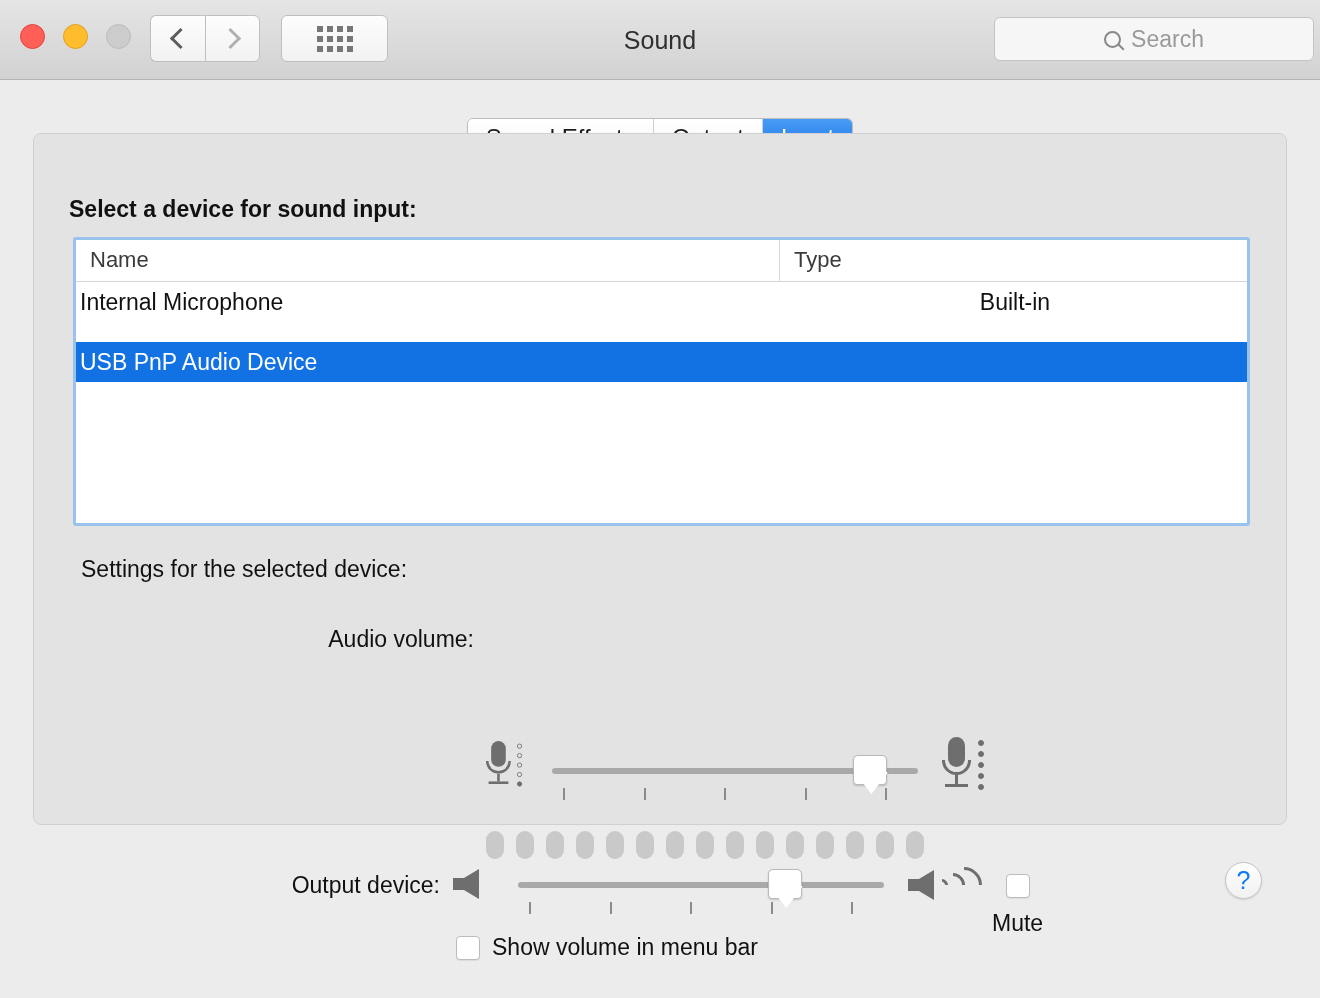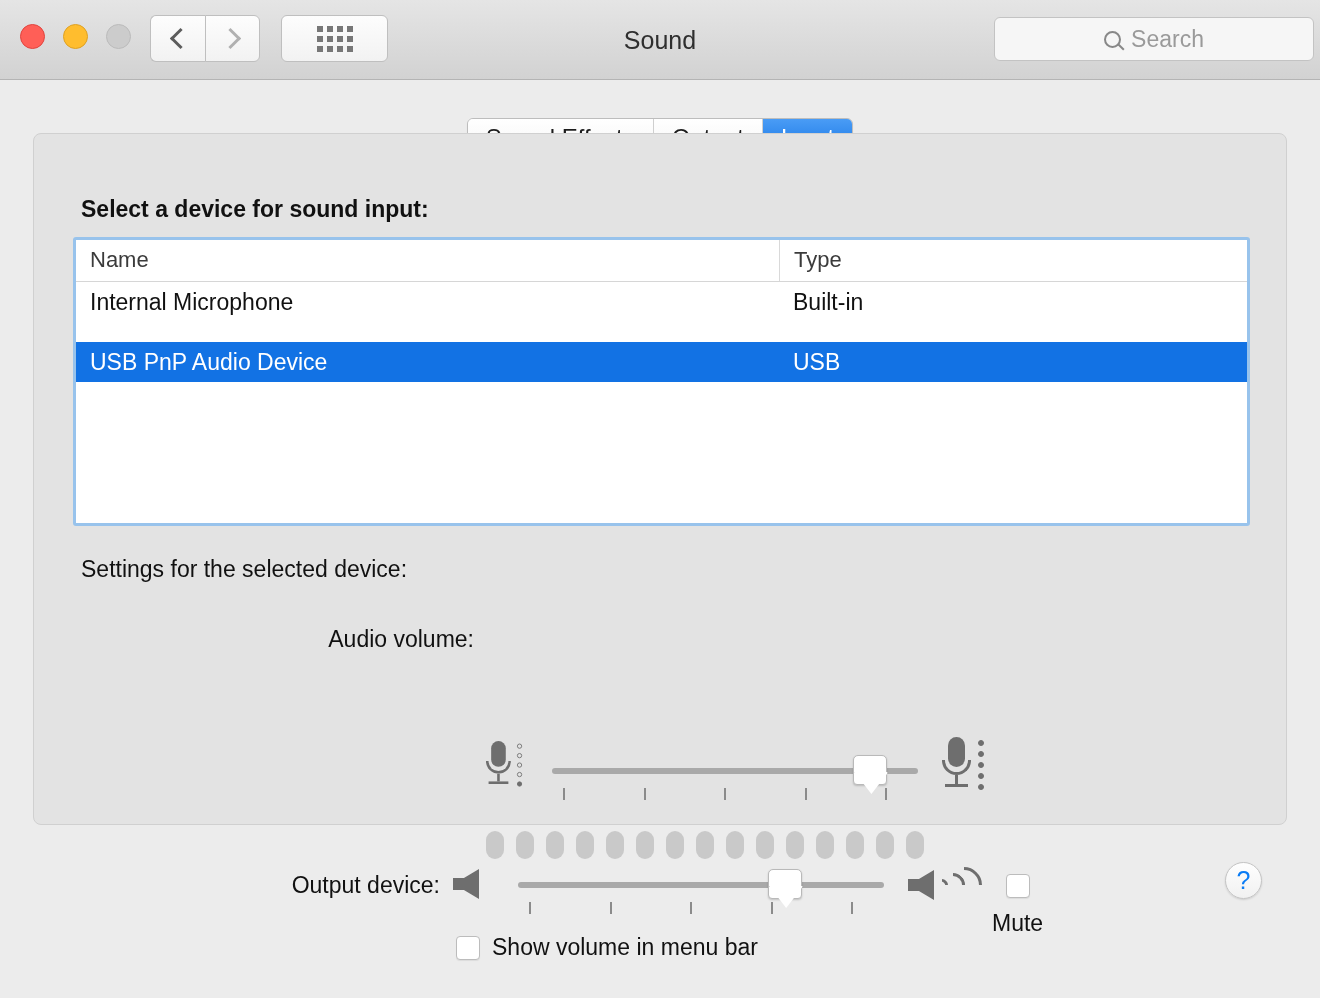--- a/index.html
+++ b/index.html
@@ -99,21 +99,21 @@
   }
 
   
   .panel {
     position: absolute; left: 33px; top: 133px;
     width: 1254px; height: 692px;
     background: #e3e3e3;
     border: 1px solid #d0d0d0; border-radius: 8px;
   }
   .panel-label {
-    position: absolute; left: 47px; top: 62px;
+    position: absolute; left: 35px; top: 62px;
     font-size: 23px; font-weight: bold; color: #111;
   }
 
   
   .table-wrap {
     position: absolute; left: 39px; top: 103px;
     width: 1177px; height: 289px;
     border: 3px solid #98c3ec; border-radius: 3px;
     background: #fff;
   }
@@ -122,23 +122,23 @@
     background: #fff; border-bottom: 1px solid #d6d6d6;
   }
   .th {
     font-size: 22px; color: #3b3b3b;
     padding: 7px 0 0 14px;
   }
   .th.name { width: 703px; }
   .th.type { flex: 1; border-left: 1px solid #d9d9d9; }
   .trow { display: flex; height: 40px; align-items: center; }
   .trow.selected { background: #1272e4; margin-top: 20px; }
-  .td { font-size: 23px; color: #111; padding-left: 14px; }
+  .td { font-size: 23px; color: #111; padding-left: 4px; }
   .td.name { width: 703px; }
-  .td.type { flex: 1; }
+  .td.type { flex: 1; text-align: center; }
   .trow.selected .td { color: #fff; }
 
   
   .settings-label {
     position: absolute; left: 47px; top: 422px;
     font-size: 23px; color: #111;
   }
   .row-label {
     position: absolute; font-size: 23px; color: #111;
     text-align: right;
@@ -286,21 +286,20 @@
     <div class="thead">
       <div class="th name">Name</div>
       <div class="th type">Type</div>
     </div>
     <div class="trow">
       <div class="td name">Internal Microphone</div>
       <div class="td type">Built-in</div>
     </div>
     <div class="trow selected">
       <div class="td name">USB PnP Audio Device</div>
-      <div class="td type">USB</div>
     </div>
   </div>
 
   <div class="settings-label">Settings for the selected device:</div>
 
   <div class="row-label lbl-in-vol">Audio volume:</div>
 
   <div class="mic mic-small">
     <div class="mic-body">
       <div class="mic-cap"></div>

